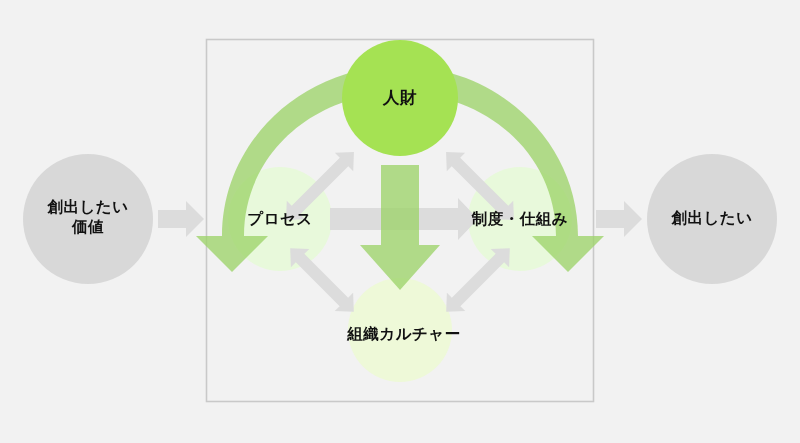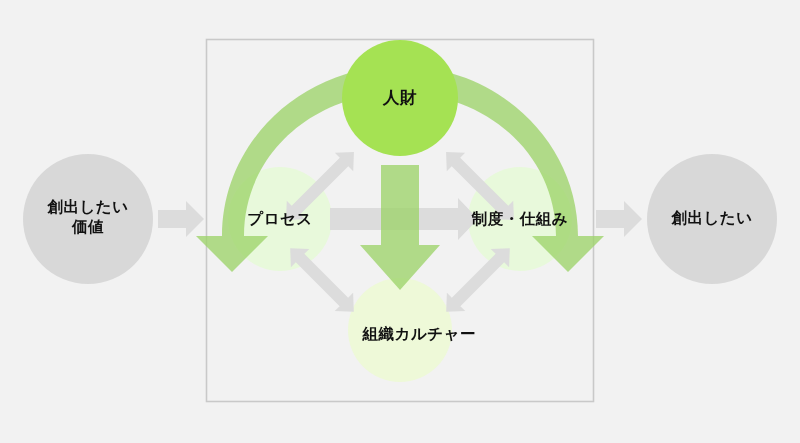--- a/index.html
+++ b/index.html
@@ -124,15 +124,15 @@
   <div class="node-label lbl-outer" style="left:18px; top:197px; width:140px;"><span>創出したい</span><br><span>価値</span></div>
 
   <div class="node-label lbl-outer" style="left:642px; top:208px; width:140px;"><span>創出したい</span></div>
 
   <div class="node-label lbl-inner" style="left:220px; top:209px; width:120px;"><span>プロセス</span></div>
 
   <div class="node-label lbl-top" style="left:340px; top:87px; width:120px;"><span>人財</span></div>
 
   <div class="node-label lbl-inner" style="left:445px; top:209px; width:150px;"><span>制度・仕組み</span></div>
 
-  <div class="node-label lbl-inner" style="left:316px; top:324px; width:160px;text-align:right;"><span>組織カルチャー</span></div>
+  <div class="node-label lbl-inner" style="left:324px; top:324px; width:160px;"><span>組織カルチャー</span></div>
 
 </div>
 
 </body></html>

